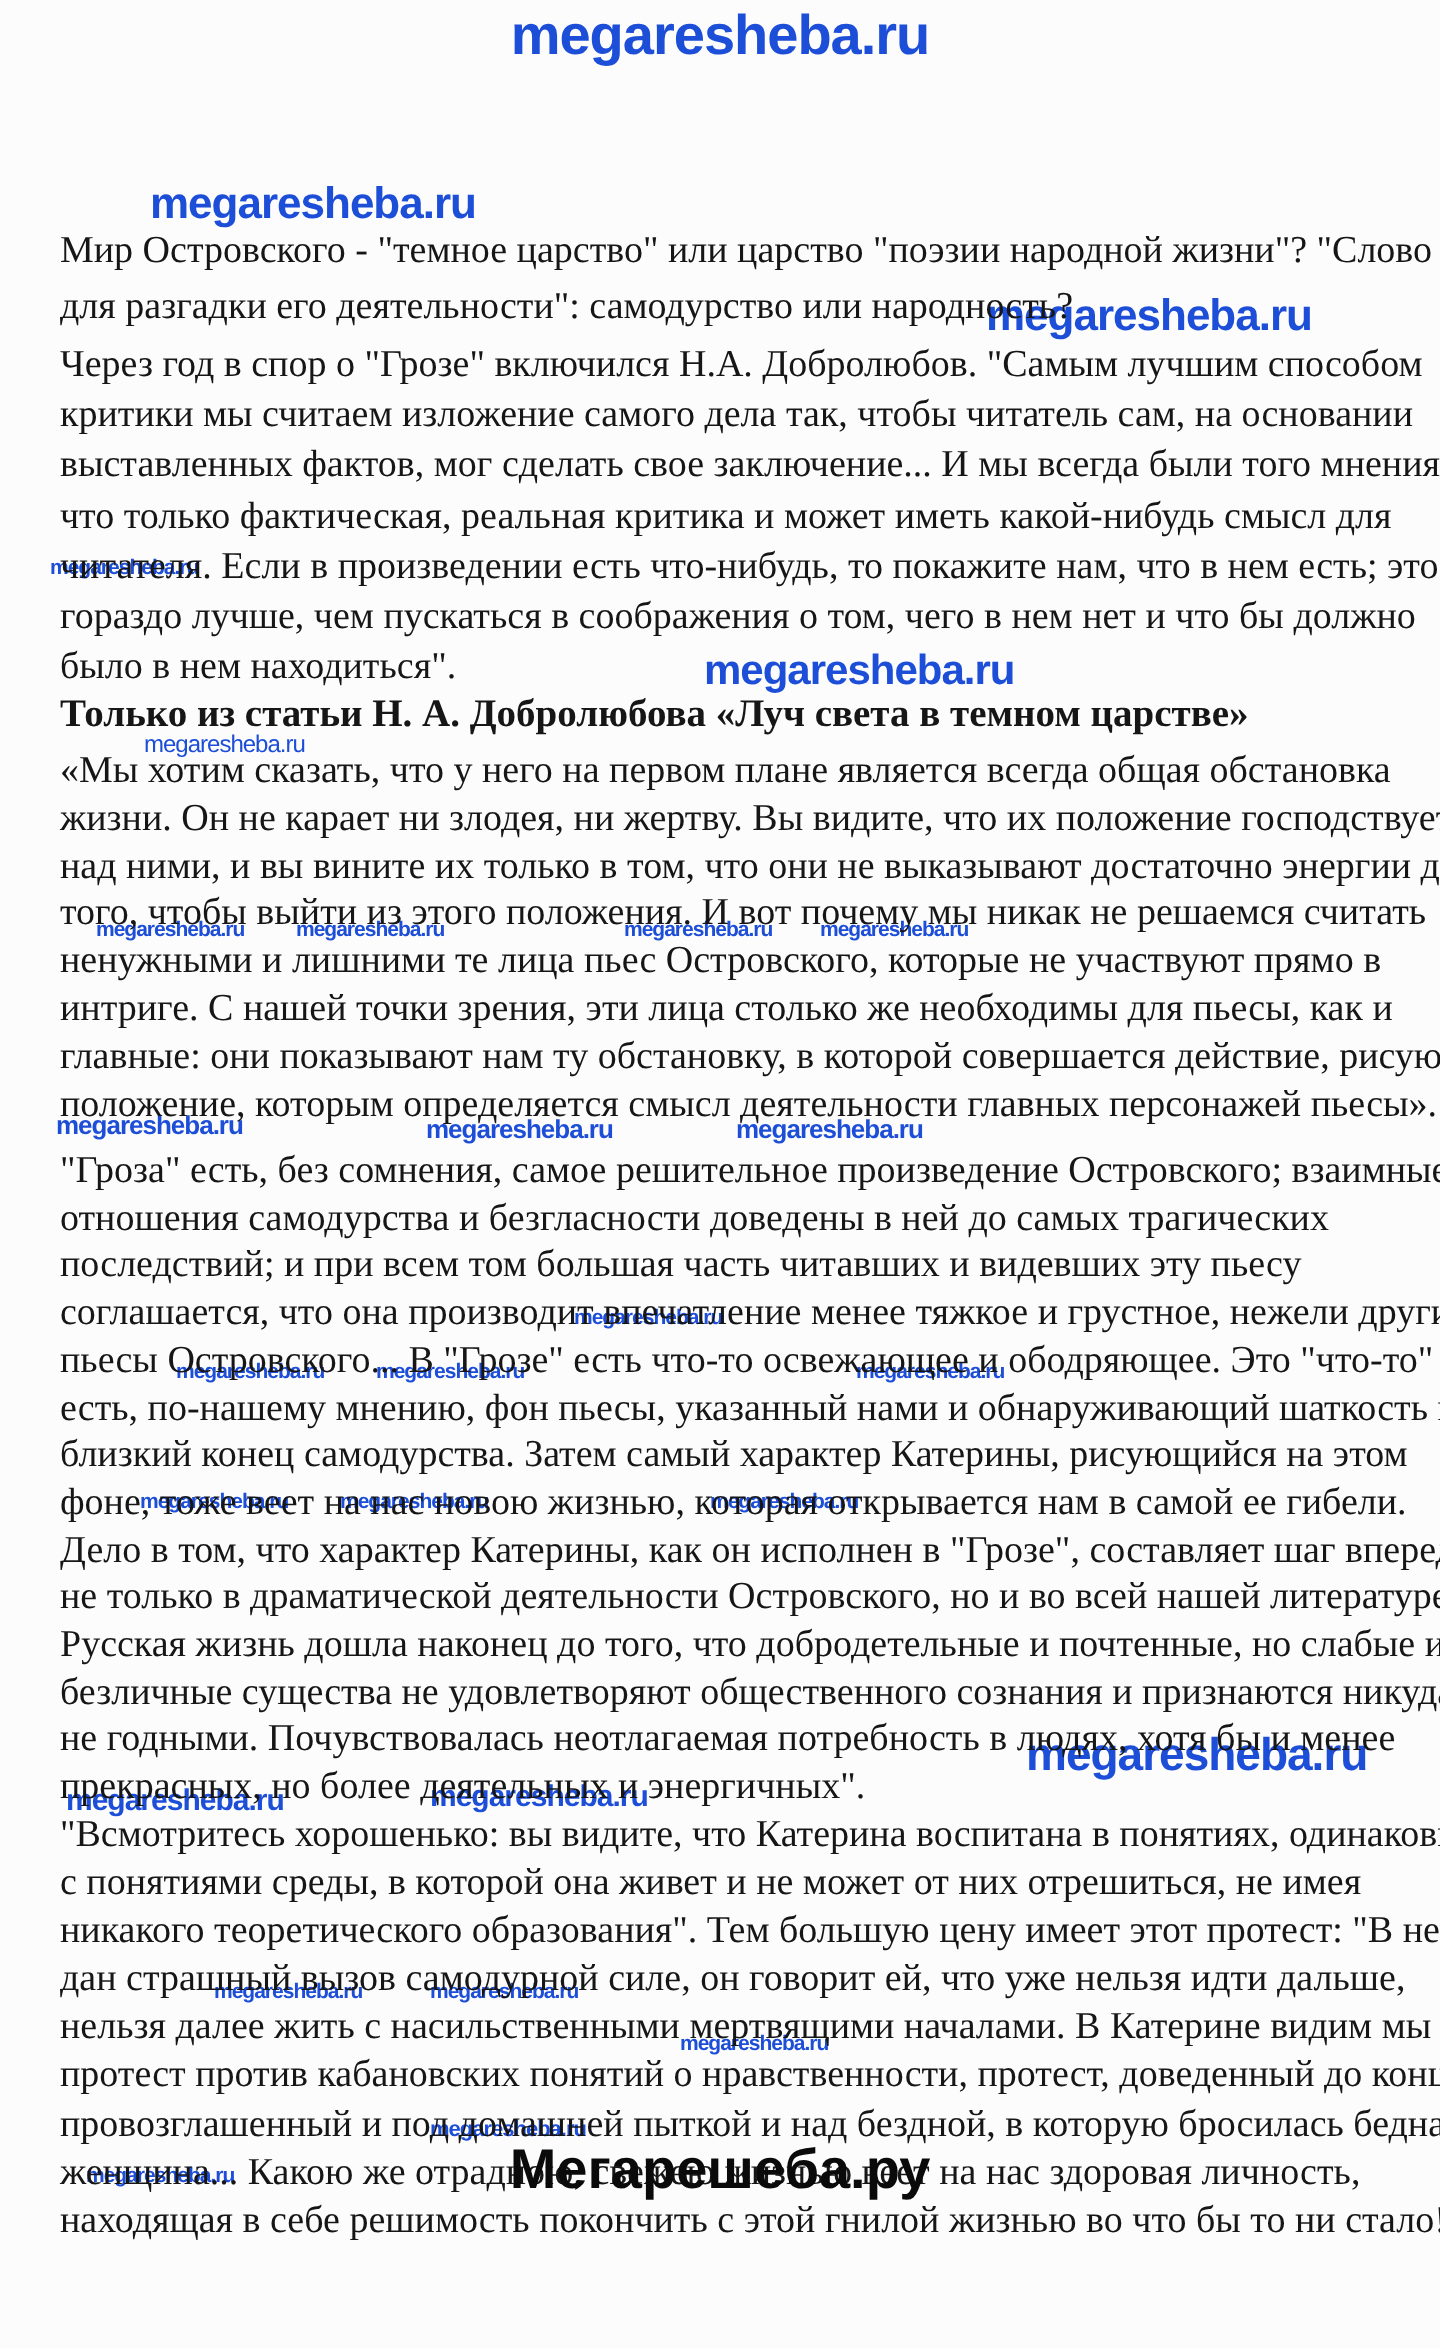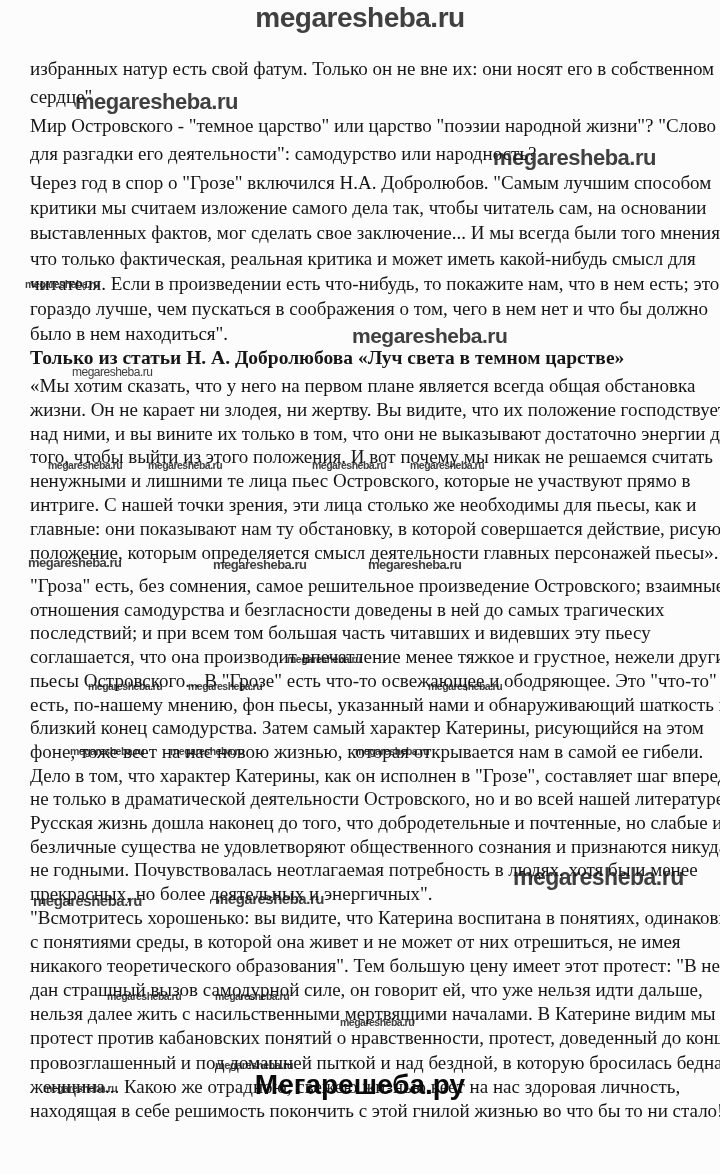--- a/index.html
+++ b/index.html
@@ -29,21 +29,21 @@
     position:absolute;
     left:30px;top:347px;
     font-size:19.5px;
     font-weight:bold;
     white-space:nowrap;
   }
   .wm{
     position:absolute;
     font-family:"Liberation Sans", sans-serif;
     font-weight:bold;
-    color:#404040;
+    color:#1d4ed8;
     white-space:nowrap;
     letter-spacing:-0.5px;
   }
   .wm-center{left:50%;transform:translateX(-50%);}
   .wm-md{font-weight:600;}
   .footer-wm{
     position:absolute;
     left:50%;transform:translateX(-50%);
     top:1069px;
     font-family:"Liberation Sans", sans-serif;
@@ -89,24 +89,20 @@
   <span class="wm wm-md" style="left:33px;top:892px;font-size:15px;">megaresheba.ru</span>
   <span class="wm wm-md" style="left:215px;top:890px;font-size:15px;">megaresheba.ru</span>
 
   <span class="wm" style="left:107px;top:990px;font-size:10.5px;">megaresheba.ru</span>
   <span class="wm" style="left:215px;top:990px;font-size:10.5px;">megaresheba.ru</span>
 
   <span class="wm" style="left:340px;top:1016px;font-size:10.5px;">megaresheba.ru</span>
   <span class="wm" style="left:215px;top:1059px;font-size:11px;">megaresheba.ru</span>
   <span class="wm" style="left:43px;top:1082px;font-size:10.5px;">megaresheba.ru</span>
 
-  <div class="para p1">
-      <div class="line">избранных натур есть свой фатум. Только он не вне их: они носят его в собственном</div>
-      <div class="line">сердце"</div>
-    </div>
 
   <div class="para p2">
       <div class="line">Мир Островского - "темное царство" или царство "поэзии народной жизни"? "Слово</div>
       <div class="line">для разгадки его деятельности": самодурство или народность?</div>
     </div>
 
   <div class="para p3">
       <div class="line">Через год в спор о "Грозе" включился Н.А. Добролюбов. "Самым лучшим способом</div>
       <div class="line">критики мы считаем изложение самого дела так, чтобы читатель сам, на основании</div>
       <div class="line">выставленных фактов, мог сделать свое заключение... И мы всегда были того мнения,</div>

